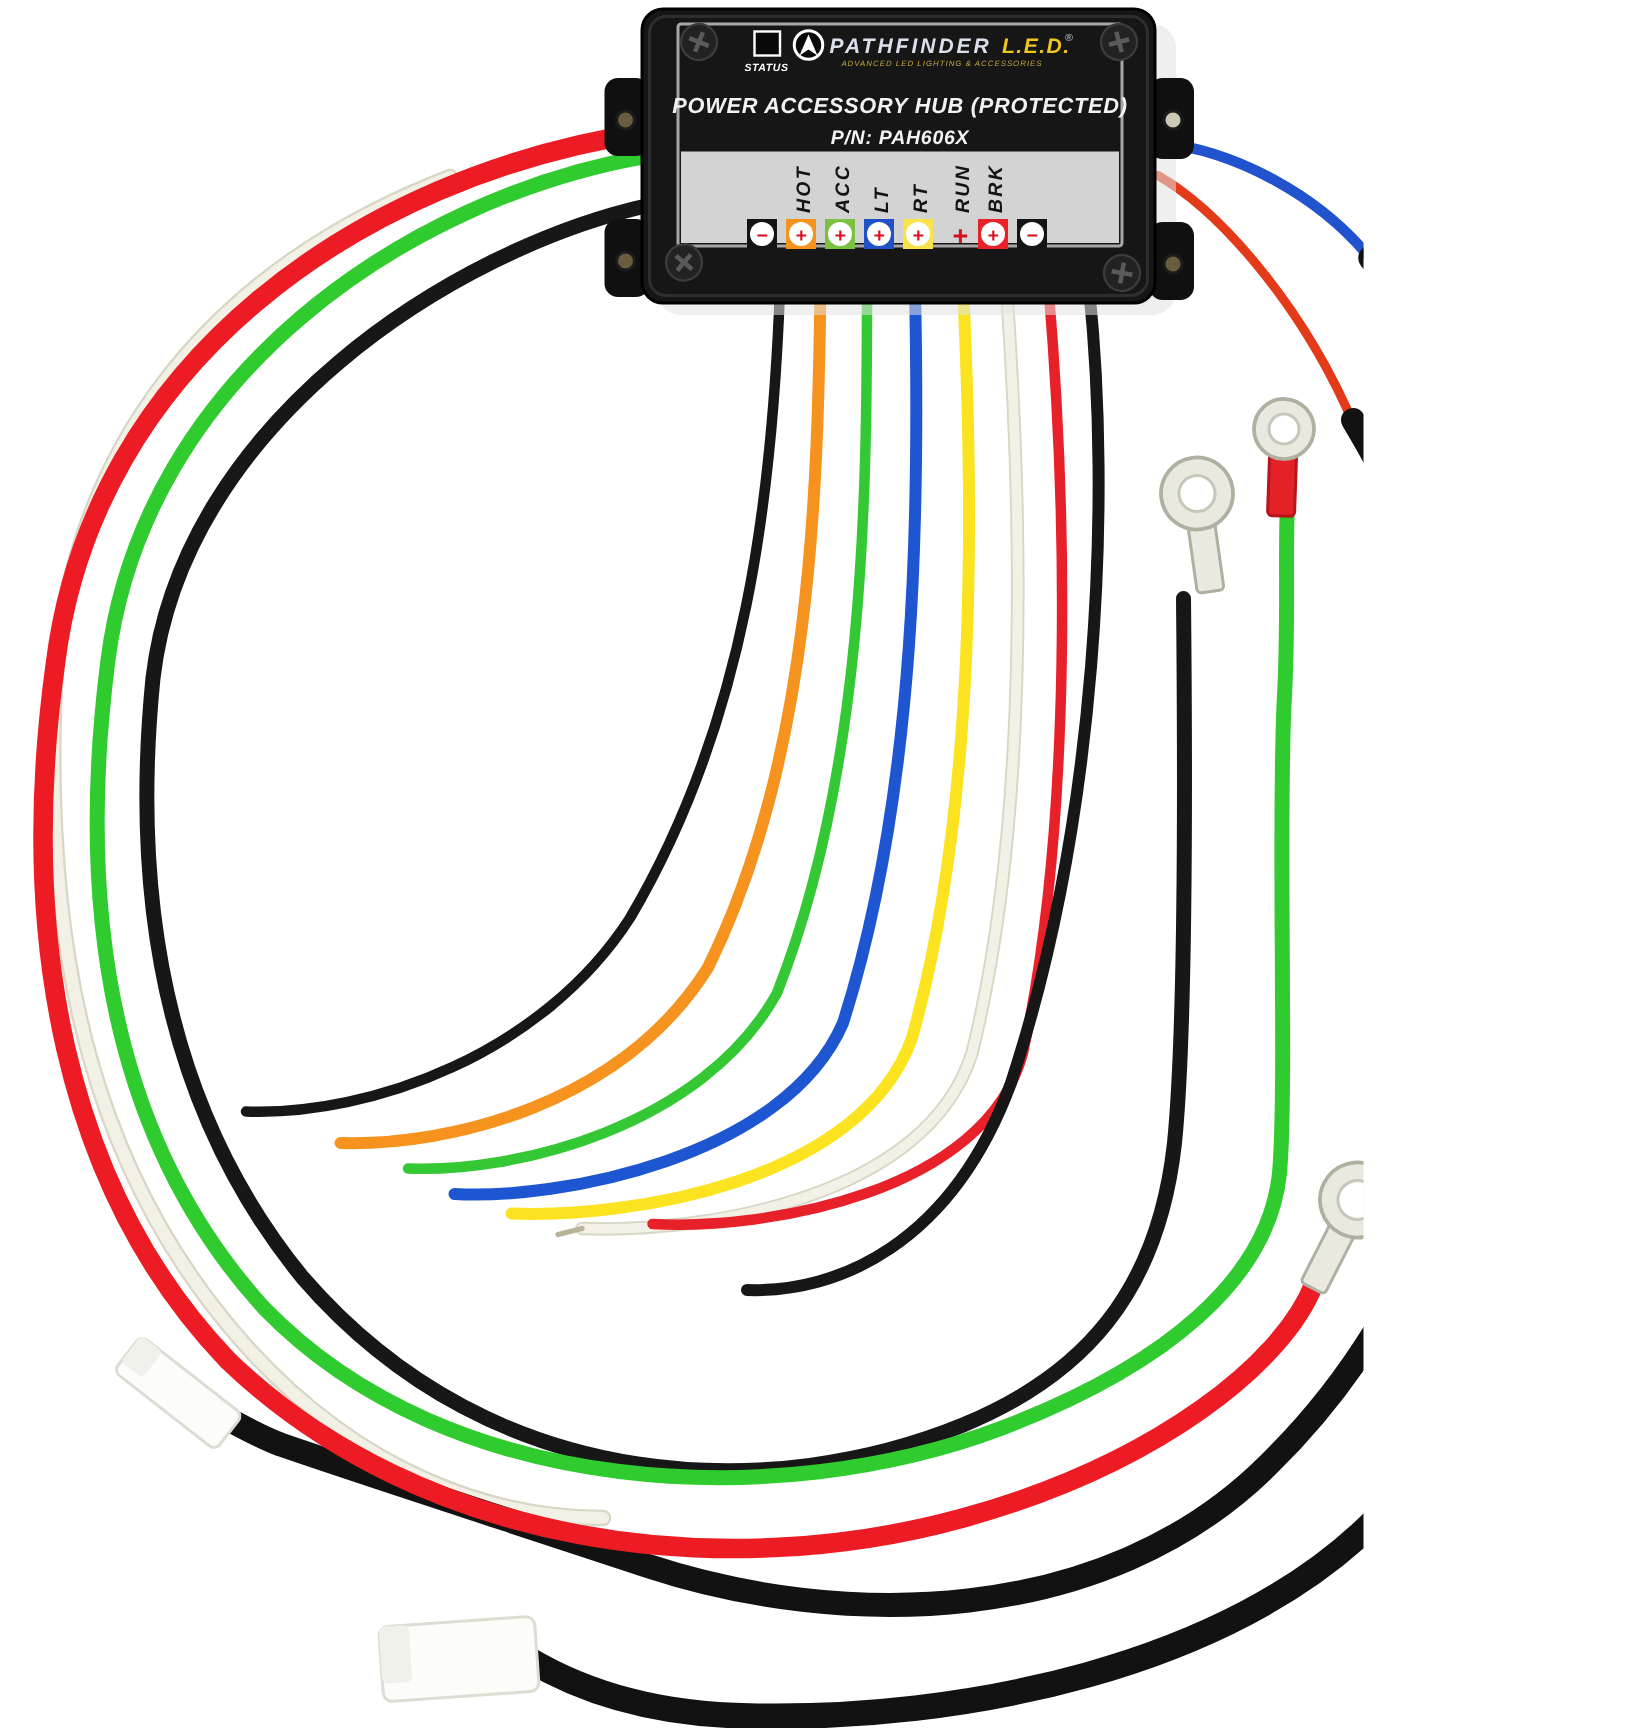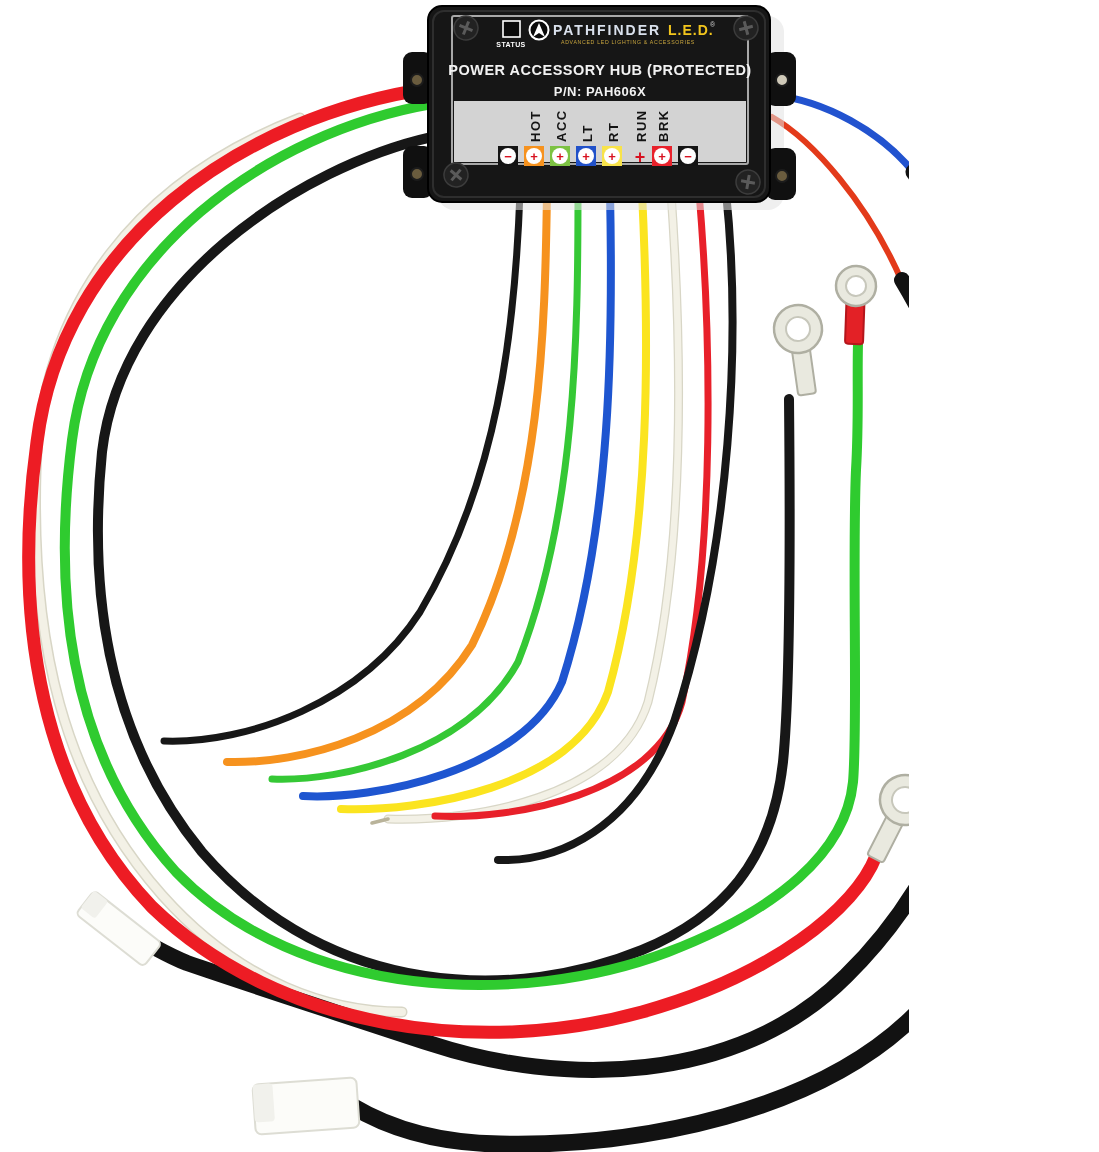--- a/index.html
+++ b/index.html
@@ -1,17 +1,17 @@
 <!DOCTYPE html>
 <html><head>
 <meta charset="utf-8">
 <style>
   html,body{margin:0;padding:0;background:#ffffff;}
   .stage{position:relative;width:909px;height:1152px;background:#ffffff;overflow:hidden;
-         font-family:"Liberation Sans",sans-serif;}
+         font-family:"Liberation Sans",sans-serif;font-style:italic;}
   svg text{font-family:"Liberation Sans",sans-serif;}
   .title-text{font-weight:bold;fill:#f2f2f2;letter-spacing:.5px;}
   .brand-text{font-weight:bold;fill:#d9e0ec;letter-spacing:2px;}
   .led-text{font-weight:bold;fill:#f2c51d;letter-spacing:1px;}
   .tagline-text{fill:#c9a63e;letter-spacing:.7px;}
   .status-text{fill:#ffffff;font-weight:bold;letter-spacing:.4px;}
   .term-label{font-weight:bold;fill:#141414;letter-spacing:1.5px;}
   .sign-text{font-weight:bold;fill:#d8101f;}
 </style>
 </head>

